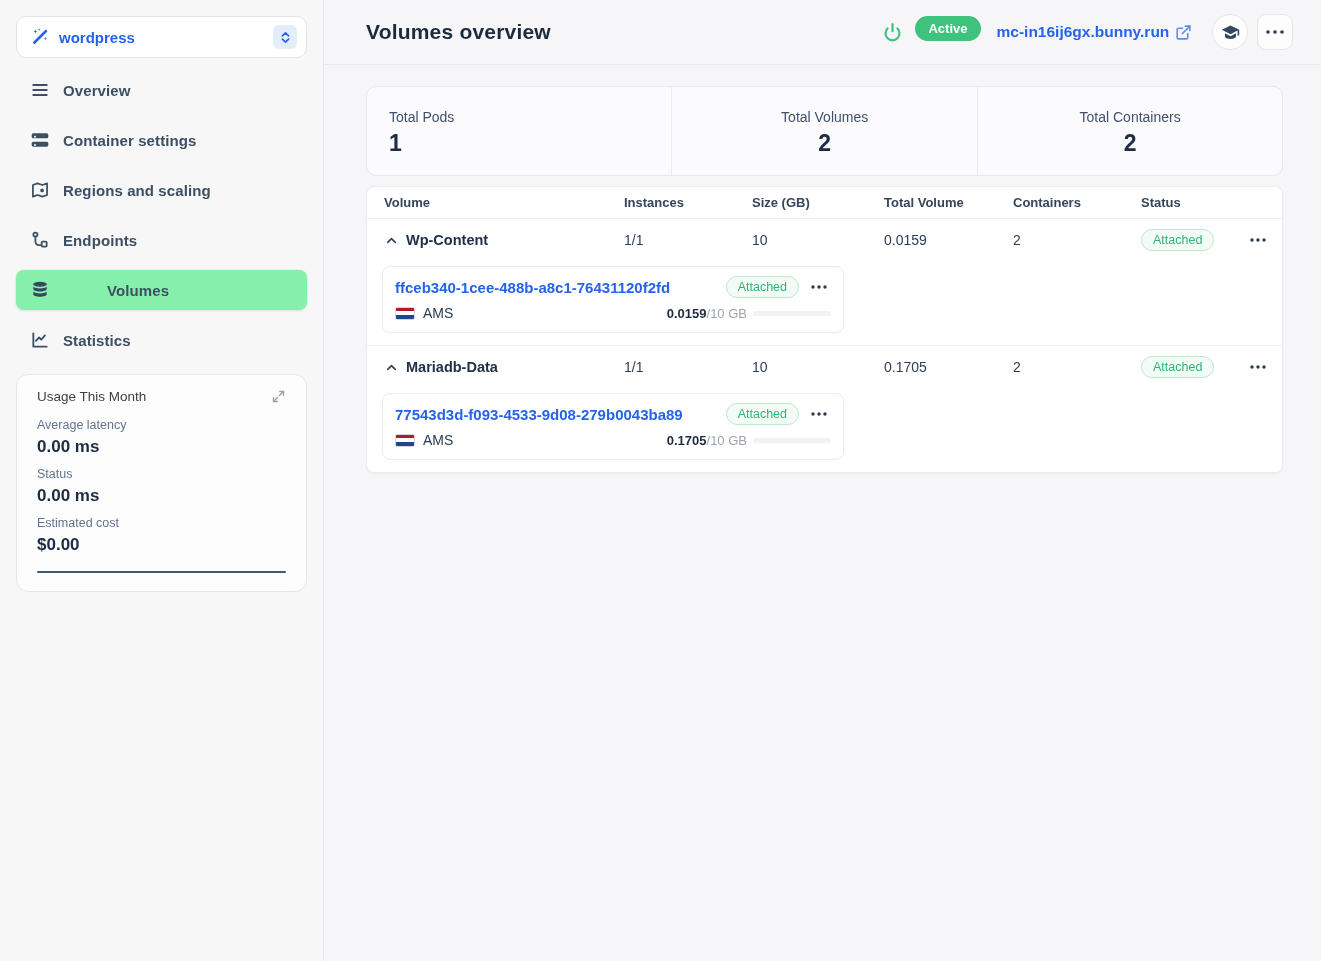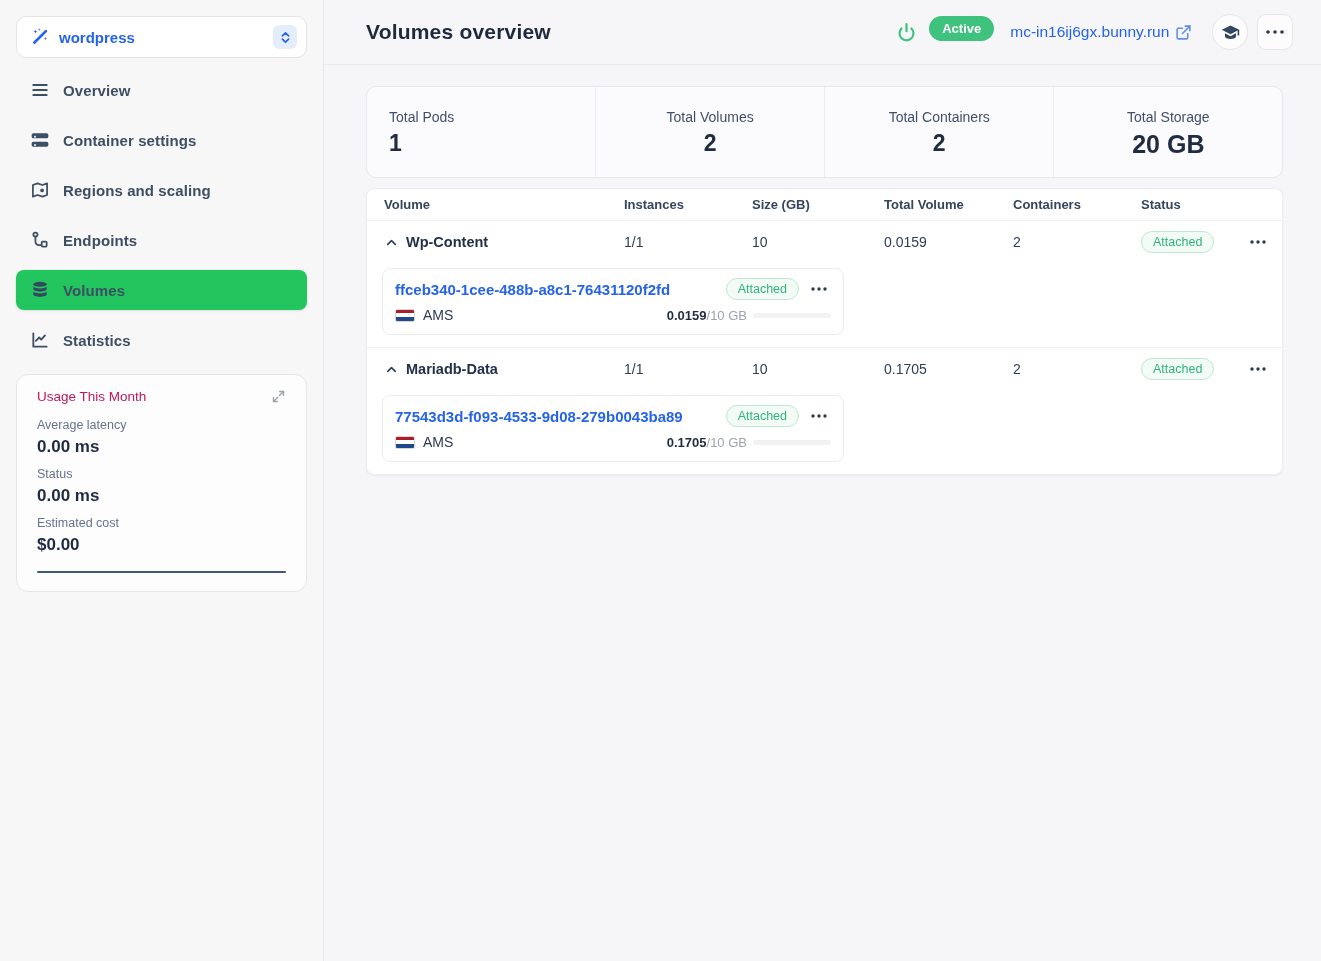--- a/index.html
+++ b/index.html
@@ -16,41 +16,41 @@
   .app-selector { height:42px; background:#fff; border:1px solid #e4e4e8; border-radius:10px;
     display:flex; align-items:center; padding:0 9px 0 13px; cursor:pointer; margin-bottom:12px; }
   .app-selector .wand { width:20px; height:20px; margin-right:9px; flex:none; }
   .app-selector .app-name { color:#2563eb; font-weight:bold; font-size:15px; flex:1; }
   .selector-toggle { width:24px; height:24px; background:#e4eefb; border-radius:6px;
     display:flex; align-items:center; justify-content:center; }
 
   .nav { display:flex; flex-direction:column; gap:10px; margin-top:12px; }
   .nav-item { height:40px; border-radius:8px; display:flex; align-items:center;
     padding:0 10px 0 14px; cursor:pointer; color:#3d4f63; }
-  .nav-item.active { background:#22c55e; box-shadow:0 1px 3px rgba(16,24,40,.08), 0 0 0 1px rgba(16,24,40,.03); }
+  .nav-item.active { background:#86efac; box-shadow:0 1px 3px rgba(16,24,40,.08), 0 0 0 1px rgba(16,24,40,.03);gap:44px; }
   .nav-item .nav-icon { width:20px; height:20px; margin-right:13px; flex:none; display:flex; }
   .nav-item .nav-label { font-size:15px; font-weight:bold; letter-spacing:.1px; }
   .nav-item .nav-caret { margin-left:auto; display:flex; }
 
   .usage-card { margin-top:14px; background:#fdfdfe; border:1px solid #e6e6ea; border-radius:12px;
     min-height:216px; padding:14px 20px 18px; }
   .usage-head { display:flex; align-items:center; justify-content:space-between; }
-  .usage-title { font-size:13.5px; color:#be185d; }
+  .usage-title { font-size:13.5px; color:#404040; }
   .usage-metric-label { margin-top:14px; font-size:12.5px; color:#64748b; }
   .usage-metric-value { margin-top:5px; font-size:17px; font-weight:bold; color:#1e2b42; }
   .usage-spark { margin-top:16px; height:2px; background:#3e5a78; border-radius:1px; }
 
   
   .page-header { height:65px; flex:none; display:flex; align-items:center;
     padding:0 39px 0 42px; border-bottom:1px solid #e9e9eb; }
   .page-title { font-size:21px; font-weight:bold; color:#1e2a3c; letter-spacing:.2px; }
   .header-right { margin-left:auto; display:flex; align-items:center; }
   .status-pill { background:#3ec27e; color:#fff; font-size:13px; font-weight:bold;
     border-radius:999px; padding:5px 13px; margin:0 16px 8px 12px; }
-  .app-link { display:flex; align-items:center; gap:6px; color:#2563eb; font-weight:normal;
+  .app-link { display:flex; align-items:center; gap:6px; color:#2563eb; font-weight:bold;
     font-size:15.5px; text-decoration:none; cursor:pointer; }
   .icon-btn { width:36px; height:36px; background:#fcfcfd; border:1px solid #e5e6ea;
     display:flex; align-items:center; justify-content:center; cursor:pointer; margin-left:9px; }
   .icon-btn.round { border-radius:50%; }
   .icon-btn.square { border-radius:9px; }
 
   
   .content { padding:21px 49px 0 42px; }
   .stats-row { display:flex; background:#fbfbfd; border:1px solid #e8e8ec; border-radius:10px; }
   .stat-cell { flex:1; padding:22px 22px 18px; }
@@ -255,24 +255,20 @@
           <div class="stat-label">Total Pods</div>
           <div class="stat-value">1</div>
         </div>
         <div class="stat-cell">
           <div class="stat-label">Total Volumes</div>
           <div class="stat-value">2</div>
         </div>
         <div class="stat-cell">
           <div class="stat-label">Total Containers</div>
           <div class="stat-value">2</div>
-        </div>
-        <div class="stat-cell">
-          <div class="stat-label">Total Storage</div>
-          <div class="stat-value big">20 GB</div>
         </div>
       </section>
 
       <section class="table-card">
         <div class="t-grid t-head">
           <span class="th">Volume</span>
           <span class="th">Instances</span>
           <span class="th">Size (GB)</span>
           <span class="th">Total Volume</span>
           <span class="th">Containers</span>

